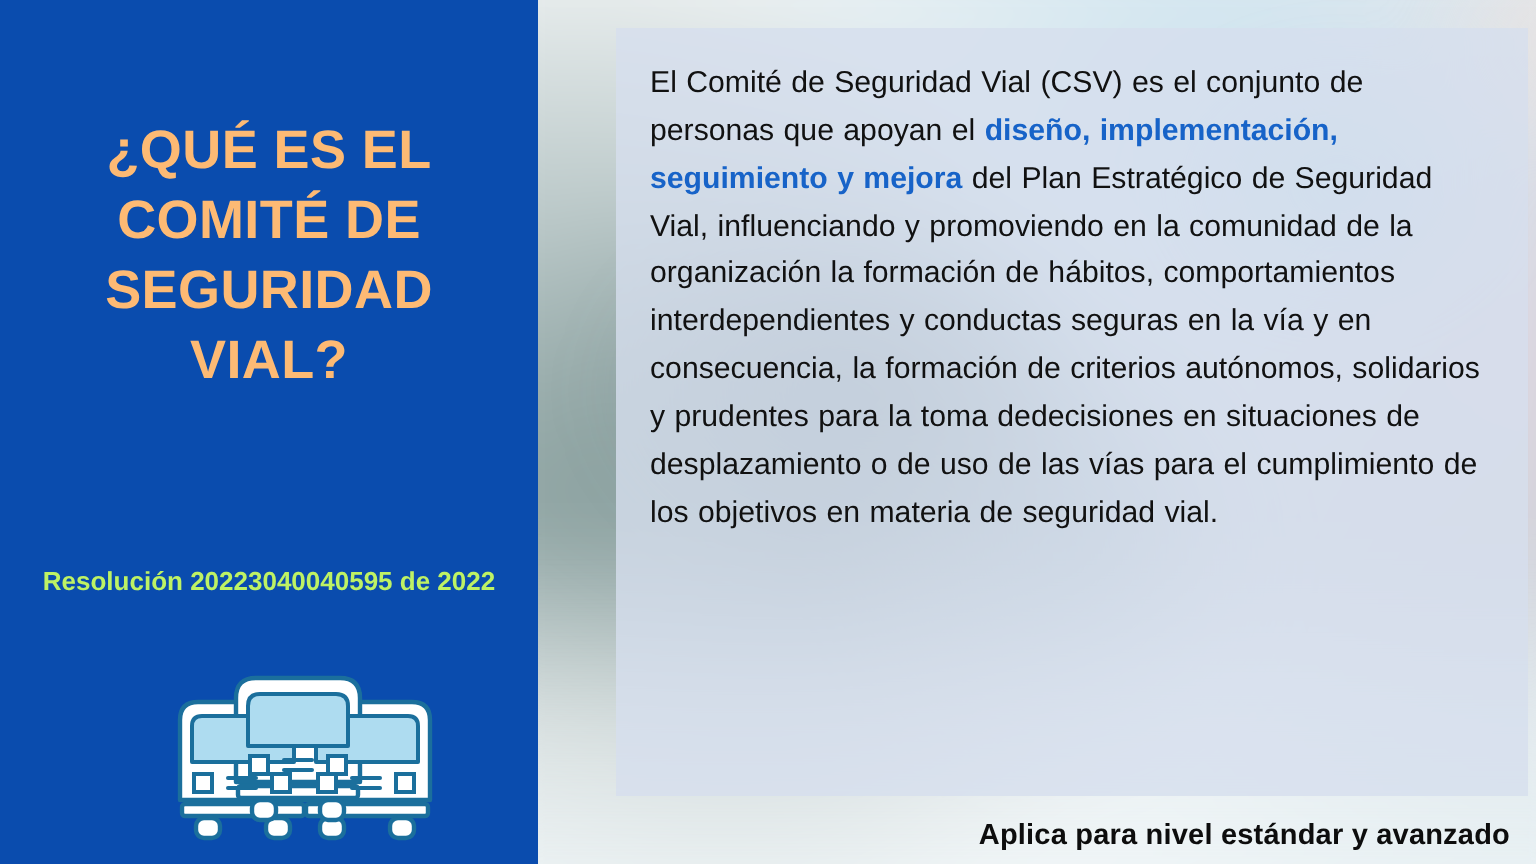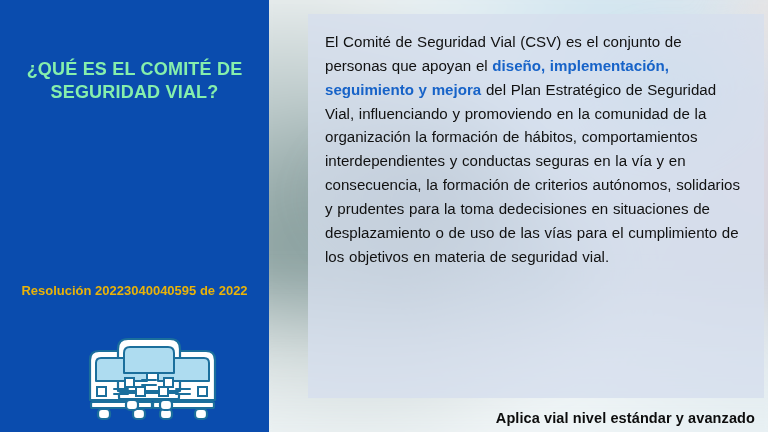--- a/index.html
+++ b/index.html
@@ -67,33 +67,33 @@
     background: #0a4cae;
     box-sizing: border-box;
     padding: 0 14px;
   }
   .headline {
     position: absolute;
     left: 14px;
     right: 14px;
     top: 58px;
     text-align: center;
-    color: #86efac;
-    font-weight: bold;
-    font-size: 18px;
+    color: #fdba74;
+    font-weight: bold;
+    font-size: 27px;
     line-height: 1.30;
     letter-spacing: 0.2px;
   }
   .resolution {
     position: absolute;
     left: 18px;
     right: 18px;
     top: 282px;
     text-align: center;
-    color: #eab308;
+    color: #bef264;
     font-weight: bold;
     font-size: 13px;
     line-height: 1.45;
   }
   .bus-icon {
     position: absolute;
     left: 0;
     right: 0;
     top: 334px;
     display: flex;
@@ -202,15 +202,15 @@
           <rect x="129" y="44" width="9" height="9" fill="#ffffff"></rect>
         </g>
       </svg>
     </div>
   </div>
 
   <div class="text-card">
     <p class="body-text"><span>El Comité de Seguridad Vial (CSV) es el conjunto de personas que apoyan  el </span><span class="hl">diseño, implementación, seguimiento y mejora</span><span> del Plan Estratégico de Seguridad Vial, influenciando y  promoviendo  en  la  comunidad  de  la  organización  la formación de hábitos, comportamientos interdependientes y conductas seguras en la vía y en consecuencia, la formación de criterios autónomos, solidarios y prudentes para la toma dedecisiones  en  situaciones  de  desplazamiento  o  de uso  de las  vías  para  el cumplimiento de los objetivos  en materia  de seguridad  vial.</span></p>
   </div>
 
-  <div class="footer-note">Aplica vial nivel estándar y avanzado</div>
+  <div class="footer-note">Aplica para nivel estándar y avanzado</div>
 
 </div>
 
 </body></html>

